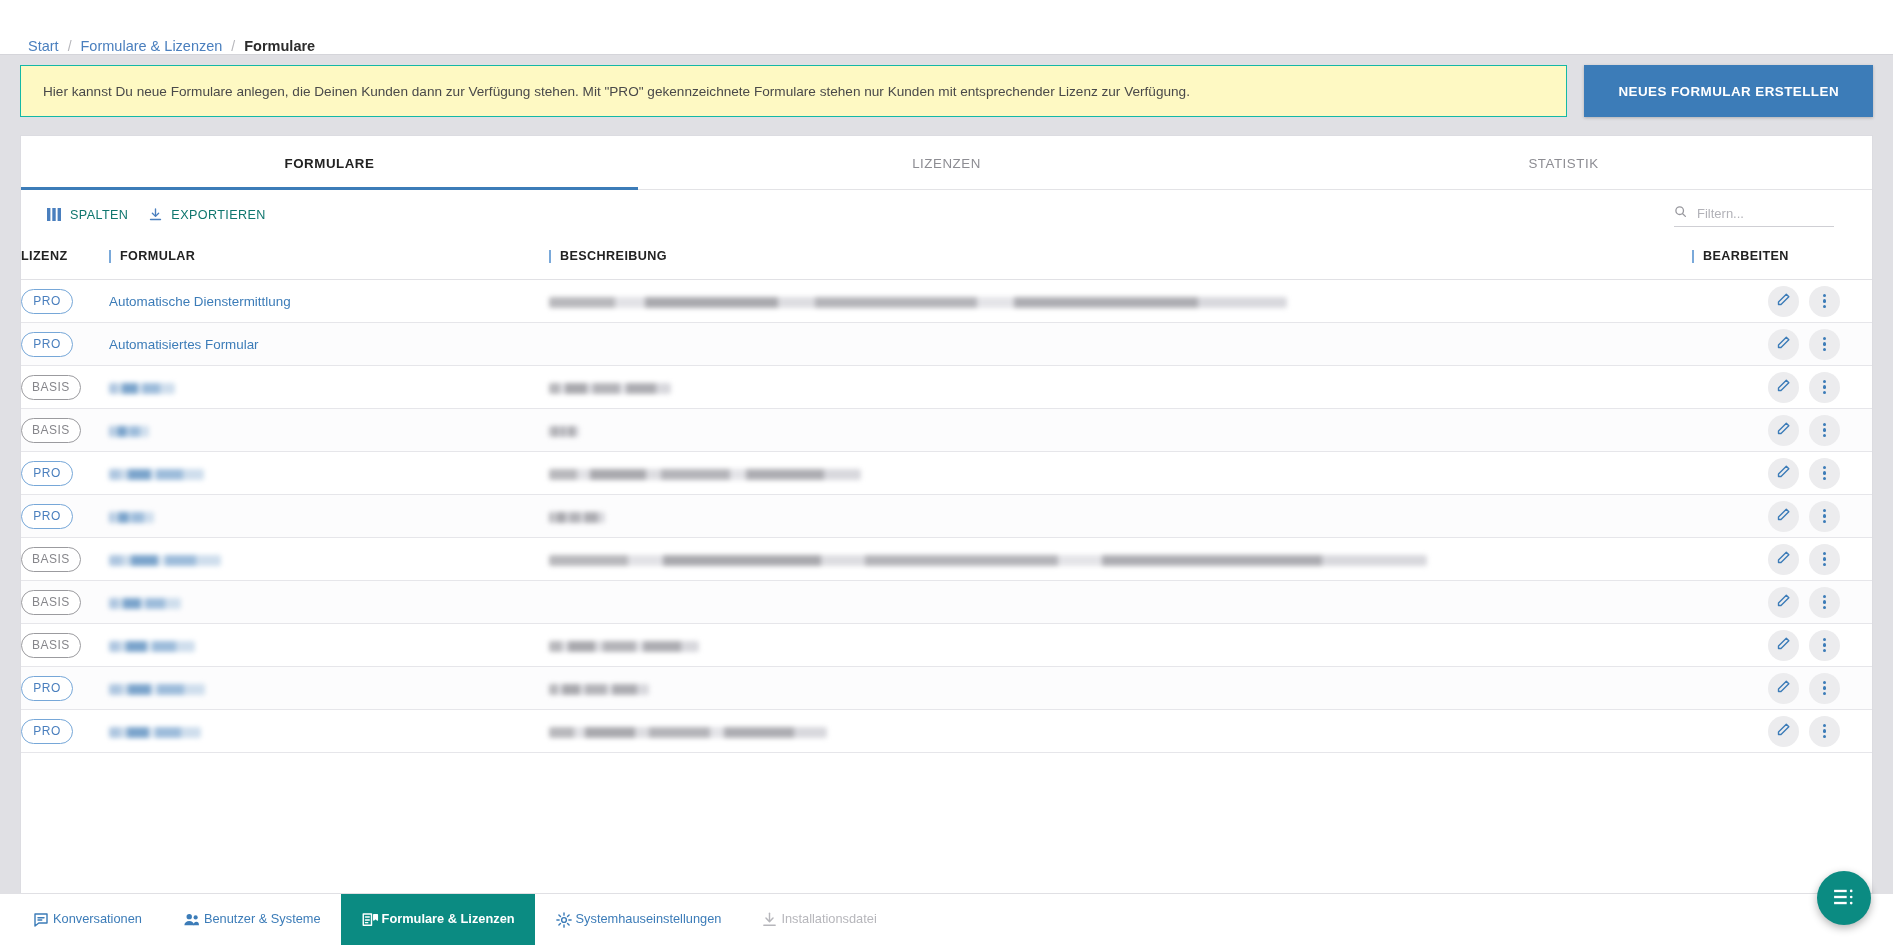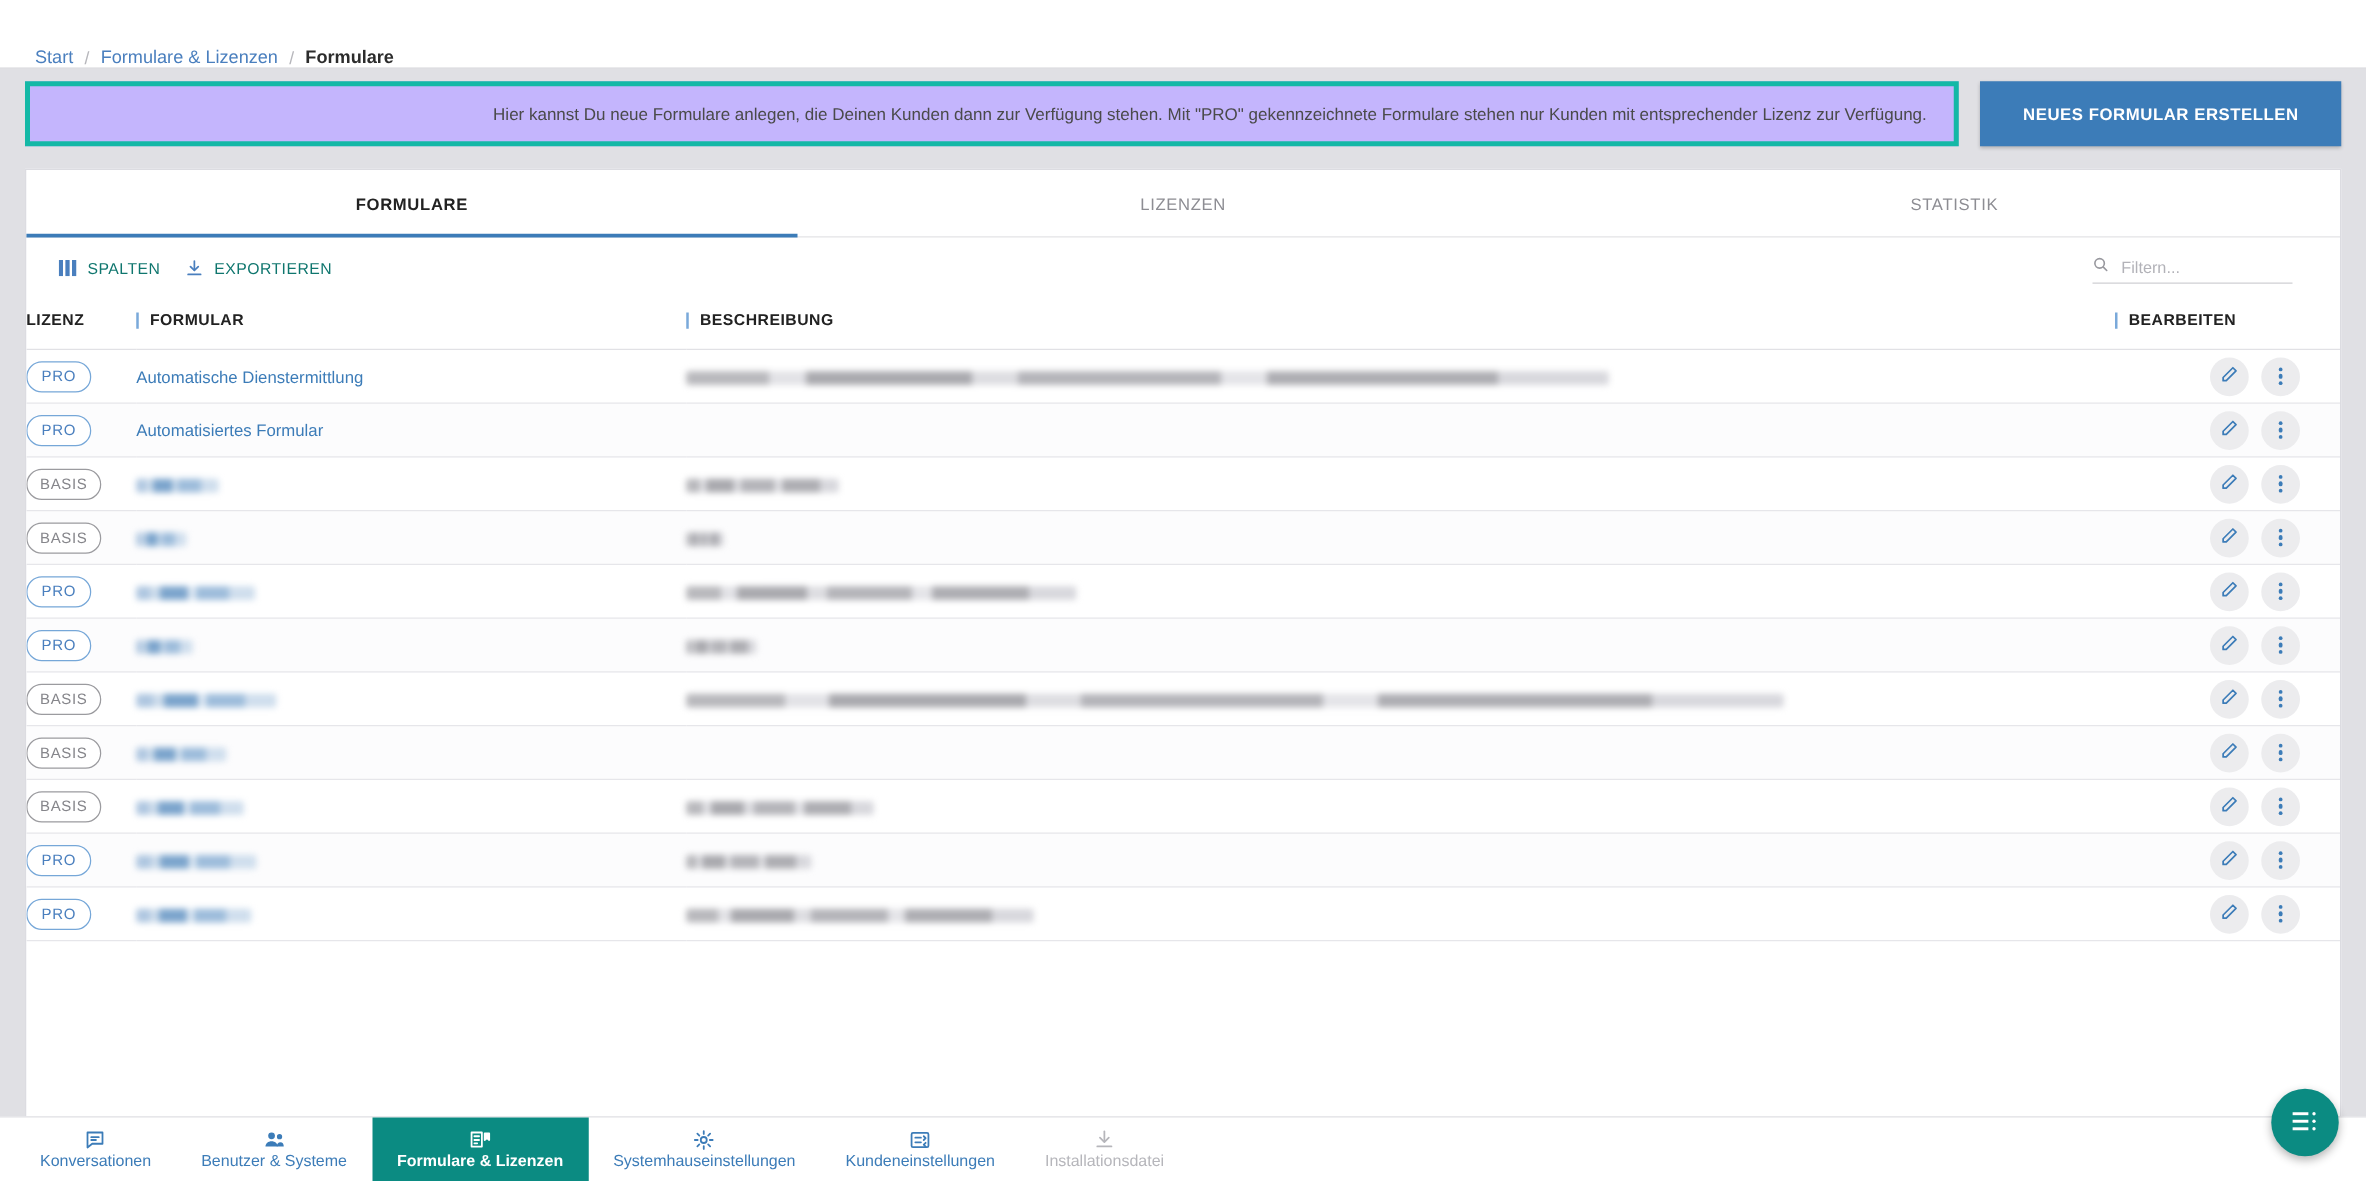--- a/index.html
+++ b/index.html
@@ -72,29 +72,28 @@
 
   
   .info-strip {
     display: flex;
     align-items: stretch;
     padding: 10px 20px 12px;
     gap: 17px;
   }
   .info-box {
     flex: 1;
-    background: #c4b5fd;
-    border: 4px solid #14b8a6;
+    background: #fef9c3;
+    border: 1px solid #14b8a6;
     display: flex;
     align-items: center;
     padding: 0 22px;
     min-height: 52px;
     font-size: 13.6px;
     color: #4a4a4a;
-    justify-content: flex-end;
   }
   .create-btn {
     background: #3c7cb8;
     color: #ffffff;
     border: none;
     font-family: inherit;
     font-size: 13.4px;
     font-weight: bold;
     letter-spacing: 0.45px;
     padding: 0 34px;
@@ -293,21 +292,20 @@
     left: 0; right: 0; bottom: 0;
     height: 52px;
     background: #ffffff;
     border-top: 1px solid #e0e0e4;
     display: flex;
     align-items: stretch;
     padding-left: 12px;
   }
   .nav-item {
     display: flex;
-    flex-direction: column;
     align-items: center;
     justify-content: center;
     gap: 3px;
     padding: 0 20px;
     color: #3c7cb8;
     font-size: 12.8px;
     cursor: pointer;
     min-width: 120px;
   }
   .nav-item.active {
@@ -698,29 +696,20 @@
     </div>
     <div class="nav-item">
       <span class="nav-ico">
         <svg width="18" height="18" viewBox="0 0 24 24" fill="none" stroke="#3c7cb8" stroke-width="1.9">
           <circle cx="12" cy="12" r="3.2"></circle>
           <path d="M12 2.5v3M12 18.5v3M2.5 12h3M18.5 12h3M5.2 5.2l2.1 2.1M16.7 16.7l2.1 2.1M18.8 5.2l-2.1 2.1M7.3 16.7l-2.1 2.1" stroke-linecap="round"></path>
         </svg>
       </span>
       <span class="nav-label">Systemhauseinstellungen</span>
     </div>
-    <div class="nav-item">
-      <span class="nav-ico">
-        <svg width="18" height="18" viewBox="0 0 24 24" fill="none" stroke="#3c7cb8" stroke-width="1.9" stroke-linejoin="round">
-          <rect x="3" y="4.5" width="18" height="15" rx="1.5"></rect>
-          <path d="M7 9.5h6M7 14.5h6M16 8l2 2-2 2M18 15l-2 2 2 2" stroke-linecap="round"></path>
-        </svg>
-      </span>
-      <span class="nav-label">Kundeneinstellungen</span>
-    </div>
     <div class="nav-item disabled">
       <span class="nav-ico">
         <svg width="17" height="17" viewBox="0 0 24 24" fill="none" stroke="#b6b6bb" stroke-width="2" stroke-linecap="round" stroke-linejoin="round">
           <path d="M12 3v11"></path>
           <path d="M7 10l5 5 5-5"></path>
           <path d="M4 20h16"></path>
         </svg>
       </span>
       <span class="nav-label">Installationsdatei</span>
     </div>

